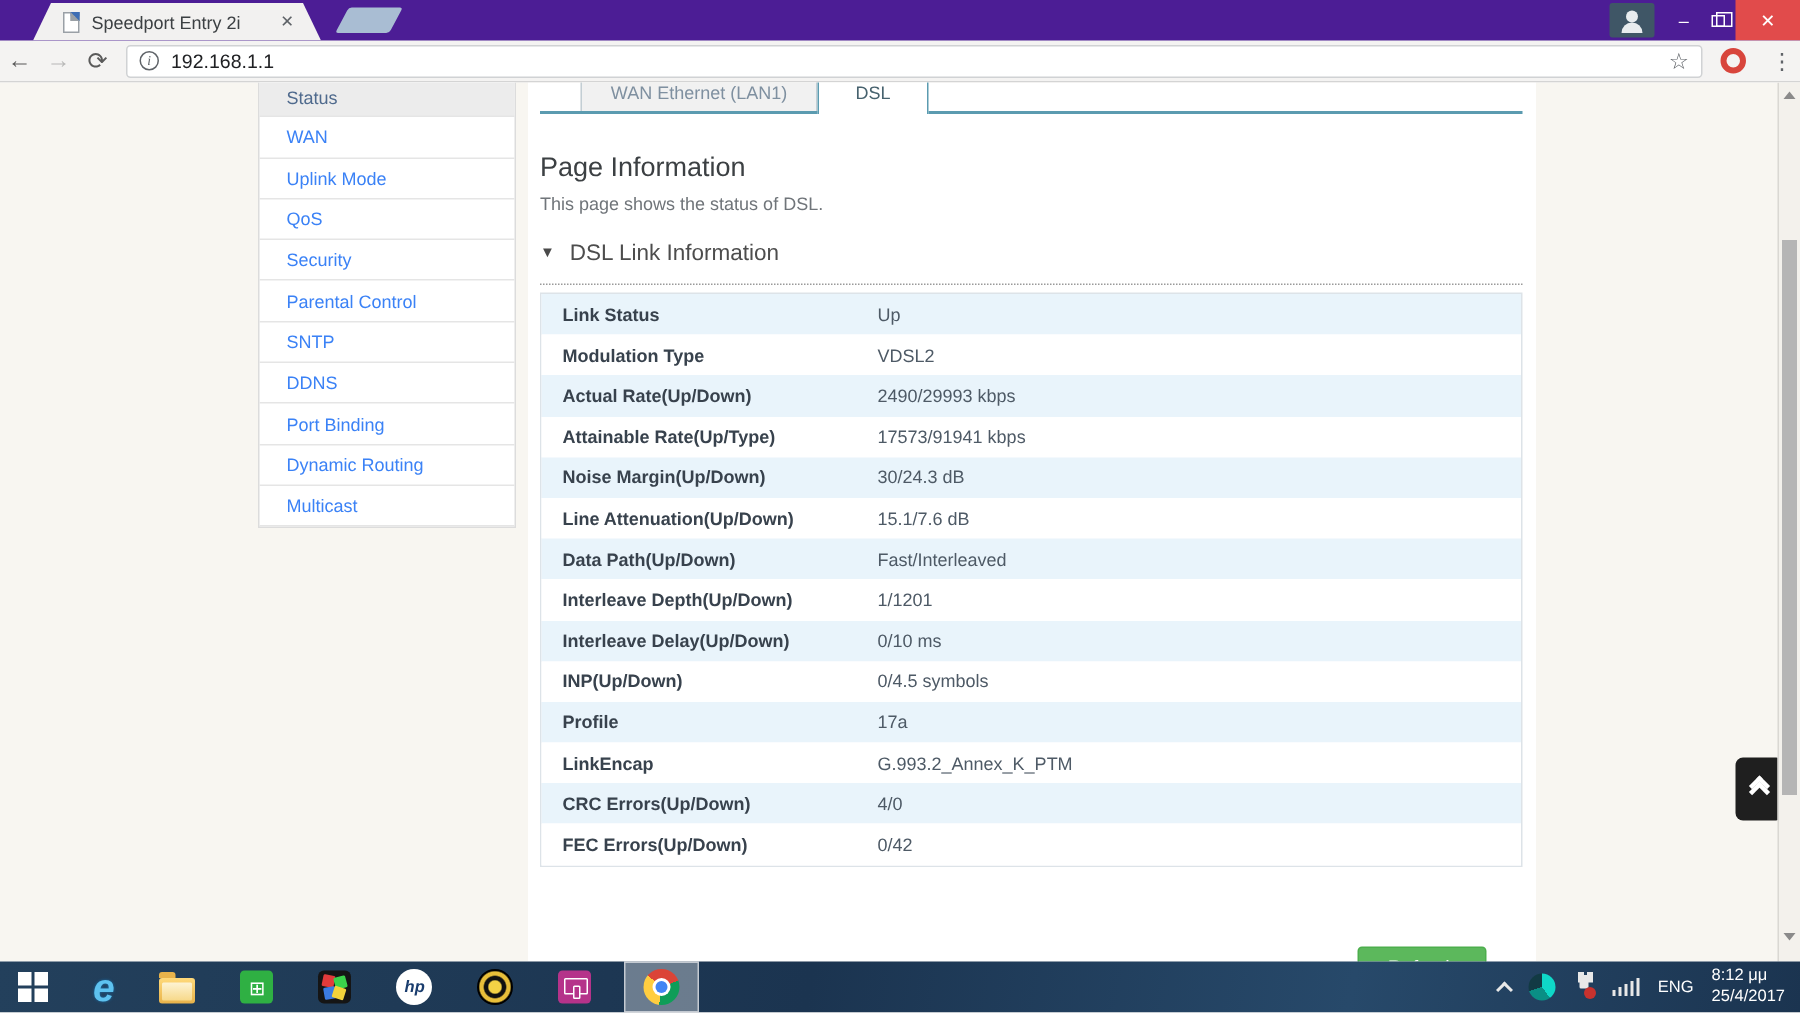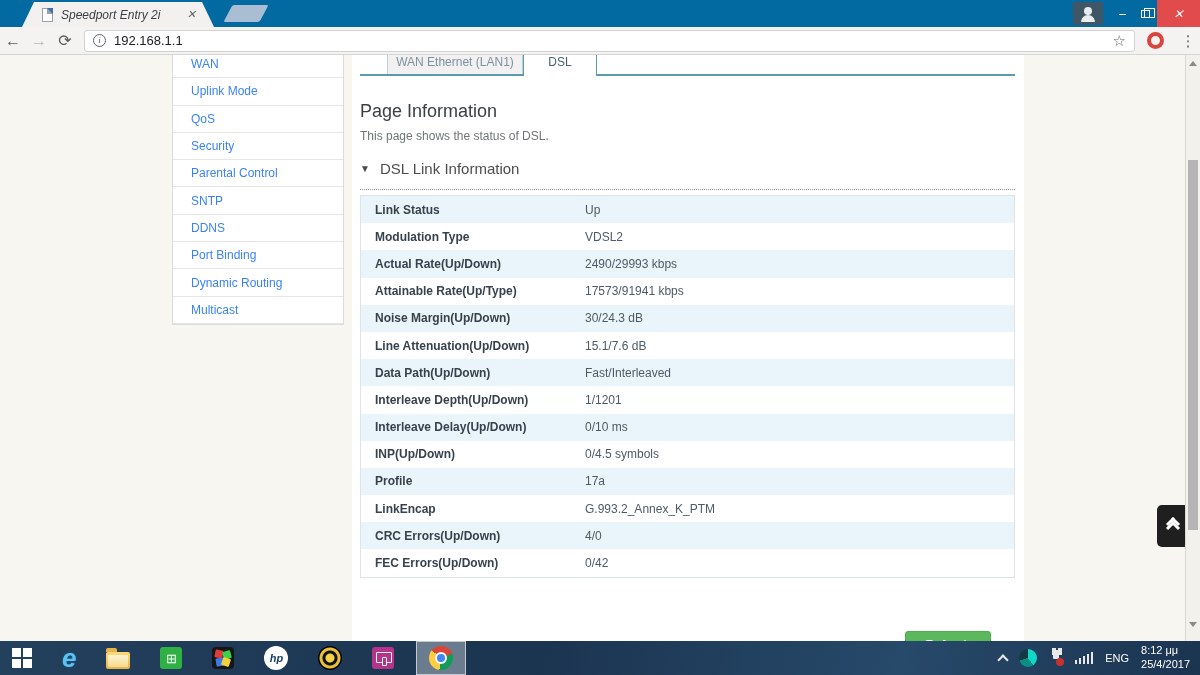--- a/index.html
+++ b/index.html
@@ -1,21 +1,21 @@
 <!DOCTYPE html>
 <html><head>
 <meta charset="utf-8">
 <style>
   * { margin:0; padding:0; box-sizing:border-box; }
   html,body { width:1200px; height:675px; overflow:hidden;
     font-family:"Liberation Sans", sans-serif; }
   .screen { position:relative; width:1200px; height:675px; background:#fff; }
 
   
-  .tabstrip { position:absolute; left:0; top:0; width:1200px; height:42px; background:#0369a1;font-style:italic; }
+  .tabstrip { position:absolute; left:0; top:0; width:1200px; height:42px; background:#4c1d95; }
   .browser-tab { position:absolute; left:22px; top:2px; width:192px; height:25px; background:#f2f1f0;
     clip-path:polygon(12px 0, calc(100% - 12px) 0, 100% 100%, 0 100%);
     display:flex; align-items:center; padding:0 18px 0 20px; gap:8px; }
   .page-ico { width:11px; height:14px; background:#fff; border:1px solid #9aa0a6; position:relative; flex:none; }
   .page-ico:after { content:""; position:absolute; right:-1px; top:-1px; border:3px solid;
     border-color:#3d6db4 #3d6db4 #9aa0a6 #9aa0a6; }
   .tab-title { font-size:12px; color:#3c4043; white-space:nowrap; overflow:hidden; flex:1; }
   .tab-close { font-size:11px; color:#5f6368; cursor:default; }
   .newtab-btn { position:absolute; left:228px; top:5px; width:36px; height:17px; background:#a9bdd3;
     transform:skewX(-28deg); border-radius:2px; }
@@ -53,21 +53,21 @@
     border:1px solid #dcdcdc; }
   .side-item { height:27.3px; display:flex; align-items:center; padding-left:18px;
     font-size:12px; color:#3b82f6; border-bottom:1px solid #e5e5e5; }
   .side-item.selected { background:#ececec; color:#4f6a8d; border-top:1px solid #c9c9c9; }
 
   .content { position:absolute; left:352px; top:0; width:672px; height:586px; background:#fff; }
   .tabbar { position:absolute; left:8px; top:-6px; width:655px; height:27px;
     border-bottom:2px solid #5b9bb0; display:flex; align-items:flex-end; }
   .tb-spacer { width:27px; height:100%; }
   .ptab { height:26px; display:flex; align-items:center; justify-content:center; font-size:12px; }
-  .ptab.inactive { width:136px; background:#f1f1f1; border:1px solid #c3ced4; border-bottom:none;
+  .ptab.inactive { width:158px; background:#f1f1f1; border:1px solid #c3ced4; border-bottom:none;
     color:#7f90a0; }
   .ptab.active { width:74px; background:#fff; border-left:1px solid #5b9bb0; border-right:1px solid #5b9bb0;
     color:#47626e; height:28px; margin-bottom:-2px; }
 
   .page-title { position:absolute; left:8px; top:46px; font-size:18px; color:#3c4043; }
   .page-subtitle { position:absolute; left:8px; top:74px; font-size:12px; color:#70757a; }
   .section-hdr { position:absolute; left:8px; top:105px; width:655px; padding-bottom:12px;
     border-bottom:1px dotted #9a9a9a; display:flex; align-items:center; gap:10px; }
   .tri-ico { font-size:10px; color:#4a4a4a; }
   .section-title { font-size:15px; color:#4d4d4d; }
@@ -187,20 +187,21 @@
       <span class="url-text">192.168.1.1</span>
       <span class="star-ico">☆</span>
     </div>
     <span class="opera-ico"></span>
     <span class="dots-ico">⋮</span>
   </div>
 
   <div class="viewport">
 
     <div class="sidebar">
+      <div class="side-item selected">Status</div>
       <div class="side-item">WAN</div>
       <div class="side-item">Uplink Mode</div>
       <div class="side-item">QoS</div>
       <div class="side-item">Security</div>
       <div class="side-item">Parental Control</div>
       <div class="side-item">SNTP</div>
       <div class="side-item">DDNS</div>
       <div class="side-item">Port Binding</div>
       <div class="side-item">Dynamic Routing</div>
       <div class="side-item">Multicast</div>

